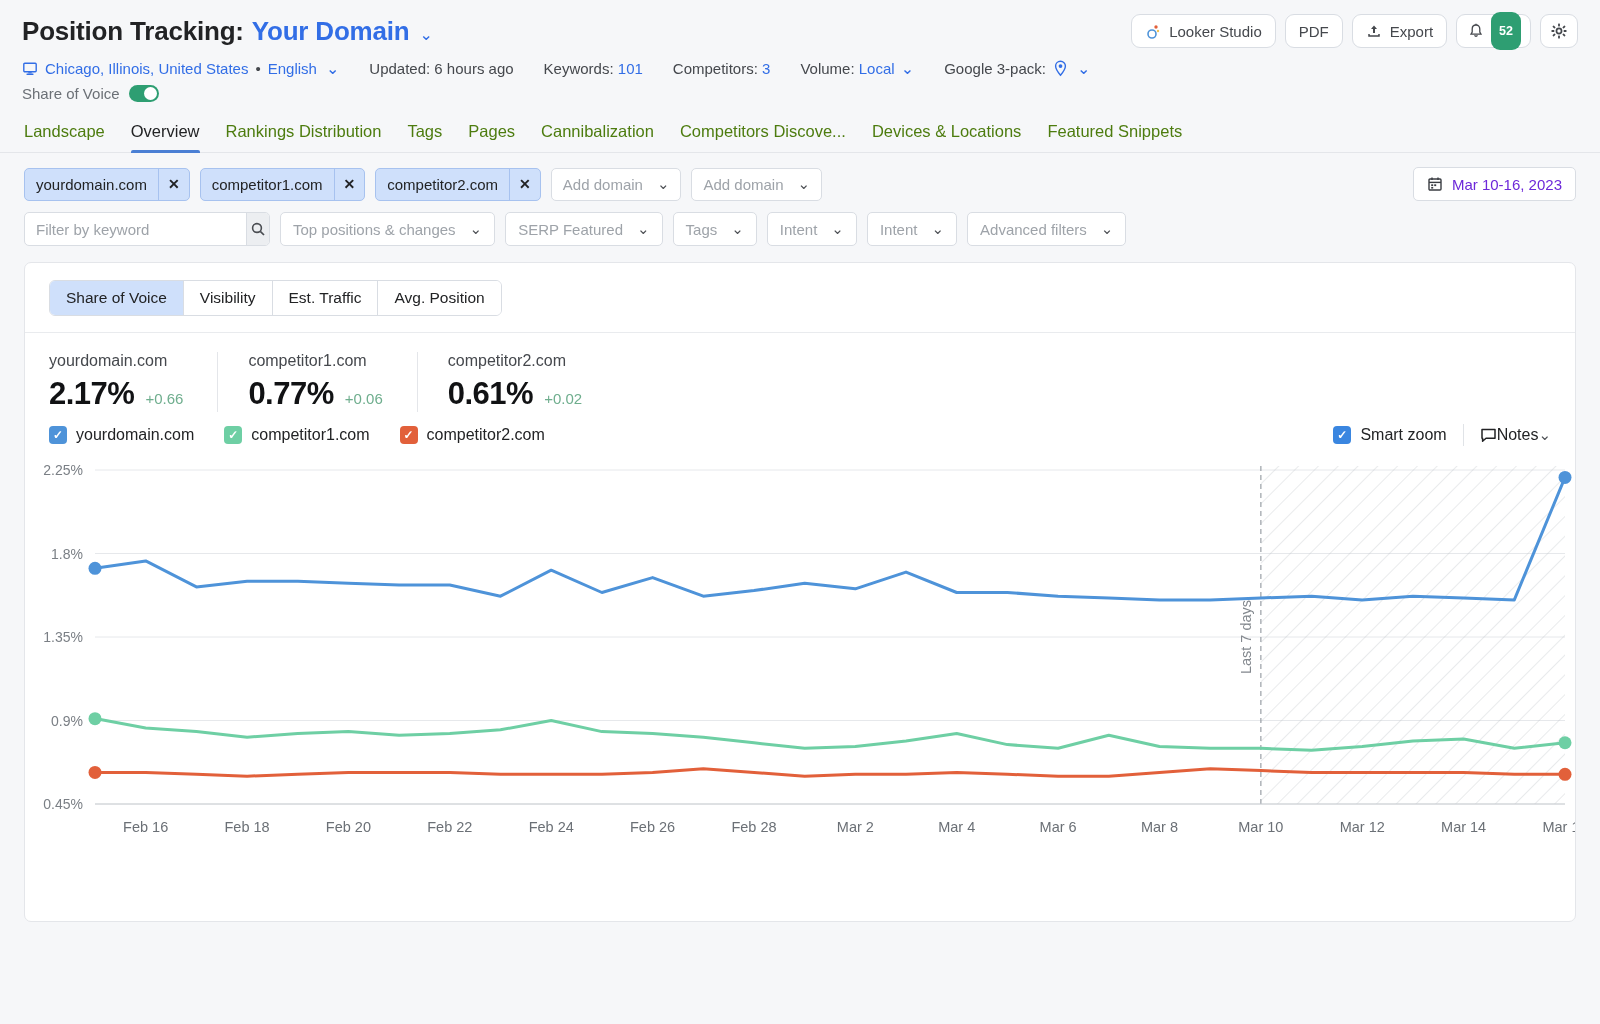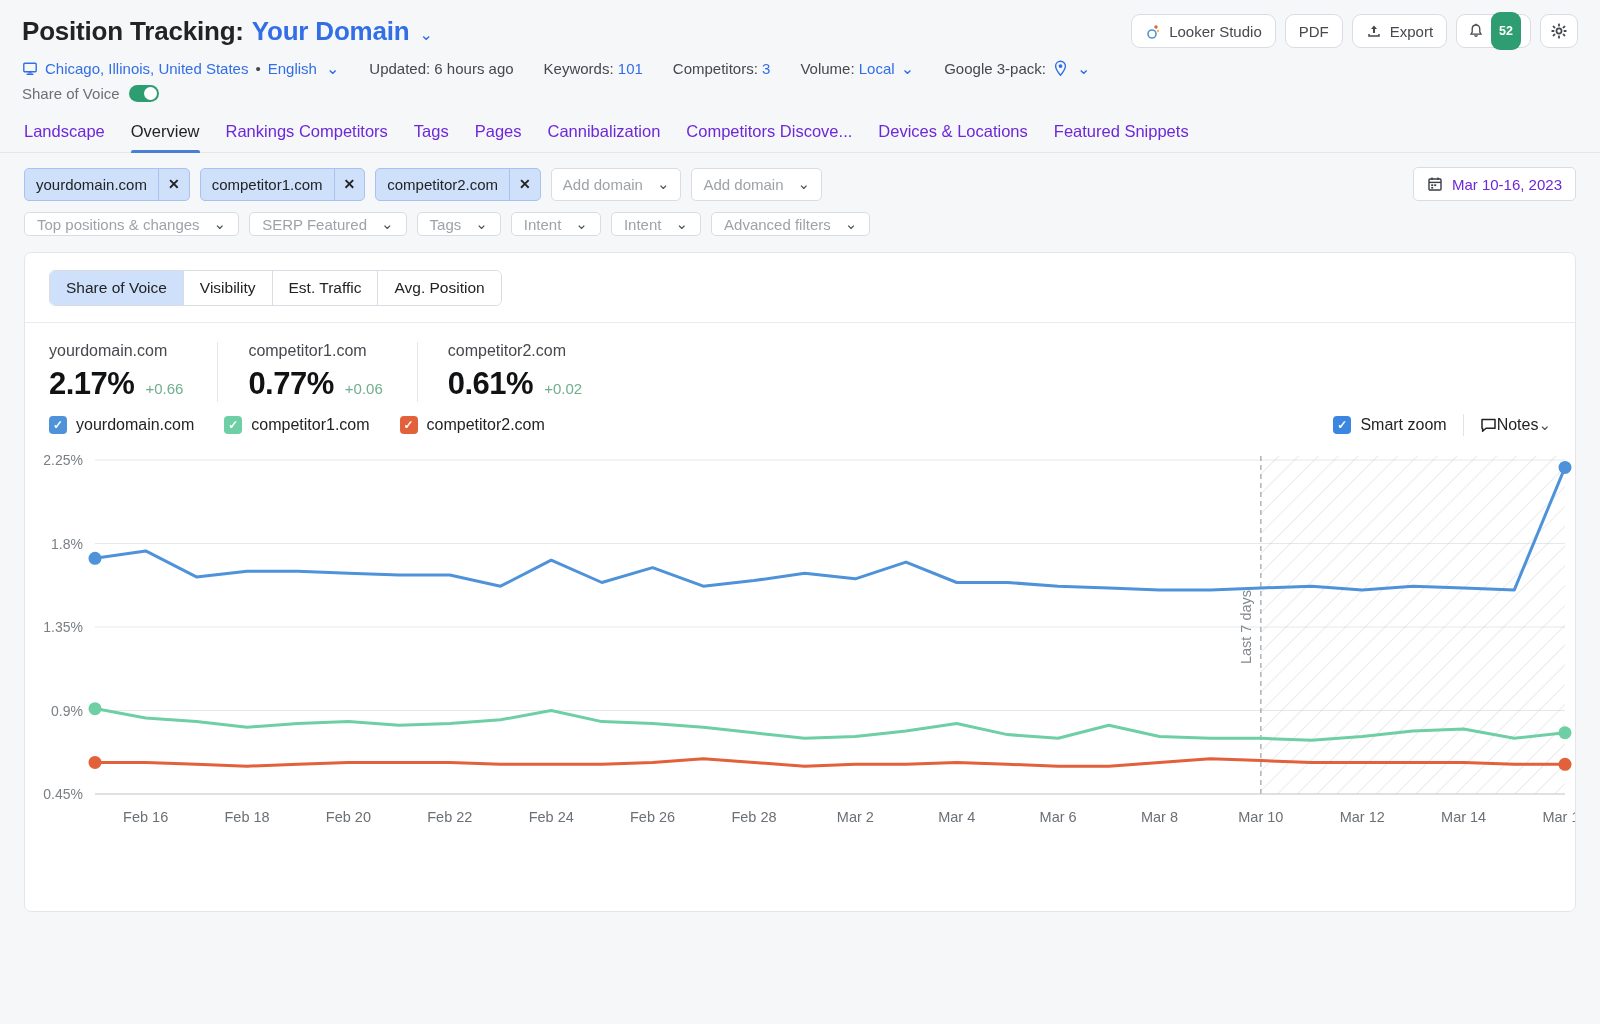--- a/index.html
+++ b/index.html
@@ -38,21 +38,21 @@
   .meta-loc .sep { color: #45484d; }
   .meta-item .val { color: #326ee6; }
   .meta-item { white-space: nowrap; }
   .sov-row { display: flex; align-items: center; gap: 9px; margin-top: 7px; font-size: 15px; color: #6b7076; }
   .toggle { width: 30px; height: 17px; border-radius: 9px; background: #2e9e72; position: relative; cursor: pointer; }
   .toggle::after { content:""; position: absolute; right: 2px; top: 2px; width: 13px; height: 13px; border-radius: 50%; background: #fff; }
 
   
   .tabs { display: flex; align-items: flex-end; gap: 26px; margin-top: 20px; padding: 0 24px;
           border-bottom: 1px solid #e4e6ea; }
-  .tab { font-size: 16.5px; color: #6d28d9; padding-bottom: 11px; cursor: pointer; white-space: nowrap; position: relative; }
+  .tab { font-size: 16.5px; color: #4d7c0f; padding-bottom: 11px; cursor: pointer; white-space: nowrap; position: relative; }
   .tab.active { color: #222325; }
   .tab.active::after { content:""; position:absolute; left:0; right:0; bottom:-1px; height:3px; background:#4a7fd4; border-radius:2px 2px 0 0; }
 
   
   .filterbar { padding: 14px 24px 0 24px; }
   .chiprow { display: flex; align-items: center; gap: 10px; }
   .chip {
     display: flex; align-items: center; height: 33px; border: 1px solid #a7c2ef;
     border-radius: 5px; background: #cfe0fb; overflow: hidden; font-size: 15px; color: #222325;
   }
@@ -77,21 +77,21 @@
   }
   .search input {
     flex: 1; border: 0; outline: none; padding: 0 11px; font-size: 15px;
     font-family: inherit; color: #222325; background: transparent;
   }
   .search input::placeholder { color: #9ea3a9; }
   .search .mag { width: 36px; background: #eceef1; border-left: 1px solid #d9dde3;
                  display:flex; align-items:center; justify-content:center; cursor:pointer; }
   .fdrop {
     display: flex; align-items: center; justify-content: space-between; gap: 14px;
-    height: 24px; border: 1px solid #d9dde3; border-radius: 5px; background: #fff;
+    height: 34px; border: 1px solid #d9dde3; border-radius: 5px; background: #fff;
     padding: 0 12px; font-size: 15px; color: #9ea3a9; cursor: pointer;
   }
 
   
   .card { margin: 16px 24px 0 24px; background: #fff; border: 1px solid #e4e6ea;
           border-radius: 7px; height: 660px; position: relative; overflow: hidden; }
   .segrow { padding: 17px 24px 16px 24px; border-bottom: 1px solid #e9ebee; }
   .seg { display: inline-flex; border: 1px solid #d9dde3; border-radius: 6px; overflow: hidden; }
   .seg .s { padding: 8px 16px; font-size: 15.5px; color: #222325; cursor: pointer;
             border-right: 1px solid #d9dde3; background: #fff; white-space: nowrap; }
@@ -217,21 +217,21 @@
 
     <div class="sov-row">
       <span>Share of Voice</span>
       <span class="toggle"></span>
     </div>
   </div>
 
   <div class="tabs">
     <div class="tab">Landscape</div>
     <div class="tab active">Overview</div>
-    <div class="tab">Rankings Competitors</div>
+    <div class="tab">Rankings Distribution</div>
     <div class="tab">Tags</div>
     <div class="tab">Pages</div>
     <div class="tab">Cannibalization</div>
     <div class="tab">Competitors Discove...</div>
     <div class="tab">Devices &amp; Locations</div>
     <div class="tab">Featured Snippets</div>
   </div>
 
   <div class="filterbar">
     <div class="chiprow">
@@ -263,20 +263,29 @@
           <line x1="11" y1="1.6" x2="11" y2="4" stroke="#3a3d42" stroke-width="1.4"></line>
           <rect x="4.2" y="8.3" width="2" height="1.8" fill="#3a3d42"></rect>
           <rect x="7.2" y="8.3" width="2" height="1.8" fill="#3a3d42"></rect>
           <rect x="4.2" y="11" width="2" height="1.6" fill="#3a3d42"></rect>
         </svg>
         <span>Mar 10-16, 2023</span>
       </div>
     </div>
 
     <div class="filtrow">
+      <div class="search">
+        <input type="text" placeholder="Filter by keyword" style="">
+        <span class="mag">
+          <svg width="16" height="16" viewBox="0 0 16 16">
+            <circle cx="7" cy="7" r="4.4" fill="none" stroke="#4a4d52" stroke-width="1.6"></circle>
+            <line x1="10.3" y1="10.3" x2="14" y2="14" stroke="#4a4d52" stroke-width="1.7"></line>
+          </svg>
+        </span>
+      </div>
       <div class="fdrop">
         <span>Top positions &amp; changes</span>
         <span class="caret-dark">⌄</span>
       </div>
       <div class="fdrop">
         <span>SERP Featured</span>
         <span class="caret-dark">⌄</span>
       </div>
       <div class="fdrop">
         <span>Tags</span>

